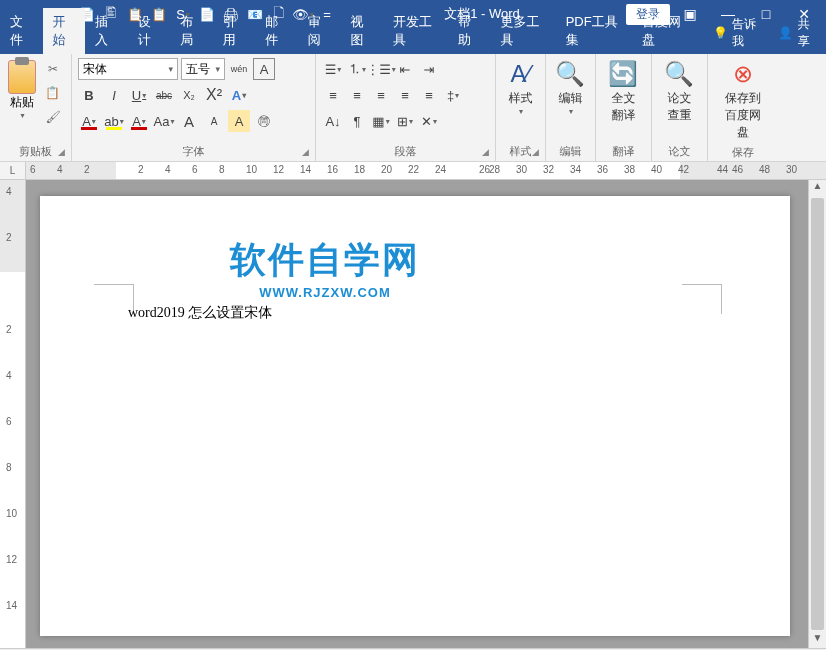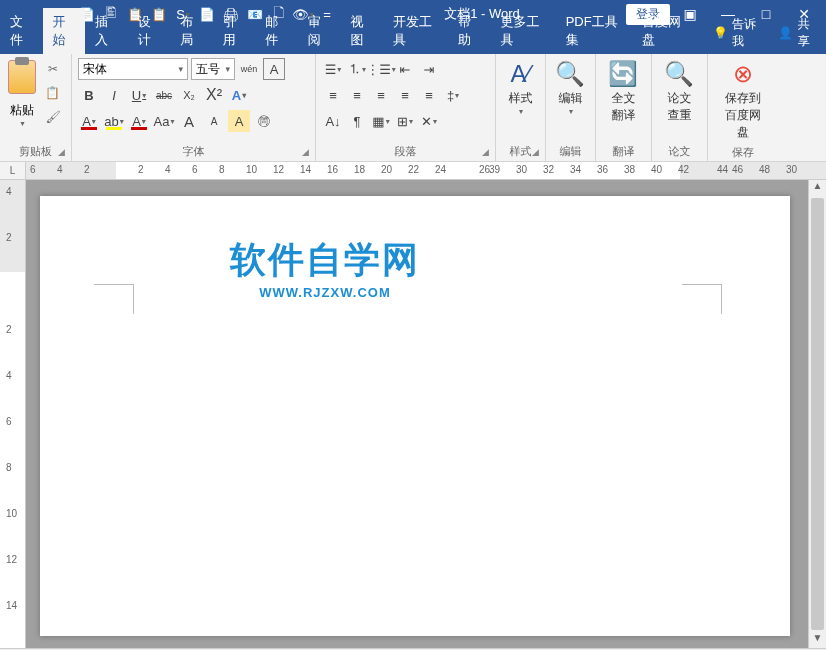--- a/index.html
+++ b/index.html
@@ -30,21 +30,21 @@
 .paste-btn { display: flex; flex-direction: column; align-items: center; cursor: pointer; padding: 2px; }
 .paste-icon { width: 28px; height: 34px; background: linear-gradient(#f9d99a,#f4b942); border: 1px solid #c88; border-radius: 3px; position: relative; }
 .paste-icon::before { content:""; position:absolute; top:-4px; left:6px; width:14px; height:8px; background:#888; border-radius:2px; }
 .clip-small { display: flex; flex-direction: column; gap: 2px; }
 .sbtn { width: 22px; height: 22px; display: flex; align-items: center; justify-content: center; cursor: pointer; color: #666; border-radius: 2px; }
 
 .font-body { display: flex; flex-direction: column; gap: 4px; }
 .font-row { display: flex; align-items: center; gap: 3px; }
 .combo { height: 22px; border: 1px solid #ababab; background: #fff; display: flex; align-items: center; padding: 0 4px; font-size: 12px; cursor: pointer; }
 .combo .arrow { margin-left: auto; font-size: 9px; color: #666; }
-.font-name { width: 110px; }
+.font-name { width: 100px; }
 .font-size { width: 44px; }
 .ico { width: 22px; height: 22px; display: flex; align-items: center; justify-content: center; cursor: pointer; color: #444; font-size: 13px; position: relative; }
 .ico.border-a { border: 1px solid #888; }
 .color-bar { position: absolute; bottom: 2px; left: 3px; right: 3px; height: 3px; }
 
 .para-body { display: flex; flex-direction: column; gap: 4px; }
 .para-row { display: flex; gap: 2px; }
 
 .vert-btn { display: flex; flex-direction: column; align-items: center; cursor: pointer; padding: 2px 6px; }
 .vert-btn .bicon { font-size: 24px; color: #2b579a; }
@@ -133,21 +133,21 @@
   <div class="tell-me">💡<span>告诉我</span></div>
   <div class="share-btn">👤<span>共享</span></div>
 </div>
 
 <div class="ribbon">
 
   <div class="group" style="width:72px">
     <div class="group-body clipboard-body">
       <div class="paste-btn">
         <div class="paste-icon"></div>
-        <span style="margin-top:8px">粘贴</span>
+        <span style="margin-top:0">粘贴</span>
         <span class="dd">▾</span>
       </div>
       <div class="clip-small">
         <div class="sbtn">✂</div>
         <div class="sbtn">📋</div>
         <div class="sbtn">🖌</div>
       </div>
     </div>
     <div class="group-label"><span>剪贴板</span><span class="group-dialog">◢</span></div>
   </div>
@@ -301,21 +301,21 @@
       <span class="tick" style="left: 193px;">8</span>
       <span class="tick" style="left: 220px;">10</span>
       <span class="tick" style="left: 247px;">12</span>
       <span class="tick" style="left: 274px;">14</span>
       <span class="tick" style="left: 301px;">16</span>
       <span class="tick" style="left: 328px;">18</span>
       <span class="tick" style="left: 355px;">20</span>
       <span class="tick" style="left: 382px;">22</span>
       <span class="tick" style="left: 409px;">24</span>
       <span class="tick" style="left: 436px; margin-left: 17px;">26</span>
-      <span class="tick" style="left: 463px;">39</span>
+      <span class="tick" style="left: 463px;">28</span>
       <span class="tick" style="left: 490px;">30</span>
       <span class="tick" style="left: 517px;">32</span>
       <span class="tick" style="left: 544px;">34</span>
       <span class="tick" style="left: 571px;">36</span>
       <span class="tick" style="left: 598px;">38</span>
       <span class="tick" style="left: 625px;">40</span>
       <span class="tick" style="left: 652px;">42</span>
       <span class="tick" style="left: 679px; margin-left: 12px;">44</span>
       <span class="tick" style="left: 706px;">46</span>
       <span class="tick" style="left: 733px;">48</span>
@@ -338,20 +338,21 @@
       <span class="tick" style="top: 420px;">14</span>
     </div>
   <div class="doc-viewport">
     <div class="page">
       <div class="margin-mark margin-tl"></div>
       <div class="margin-mark margin-tr"></div>
       <div class="watermark">
         <div class="wm-main">软件自学网</div>
         <div class="wm-sub">WWW.RJZXW.COM</div>
       </div>
+      <div class="doc-text">word2019 怎么设置宋体</div>
     </div>
   </div>
   <div class="vscroll">
     <div class="arr">▲</div>
     <div class="thumb"></div>
     <div class="arr">▼</div>
   </div>
 </div>
 
 <div class="hscroll-row">

